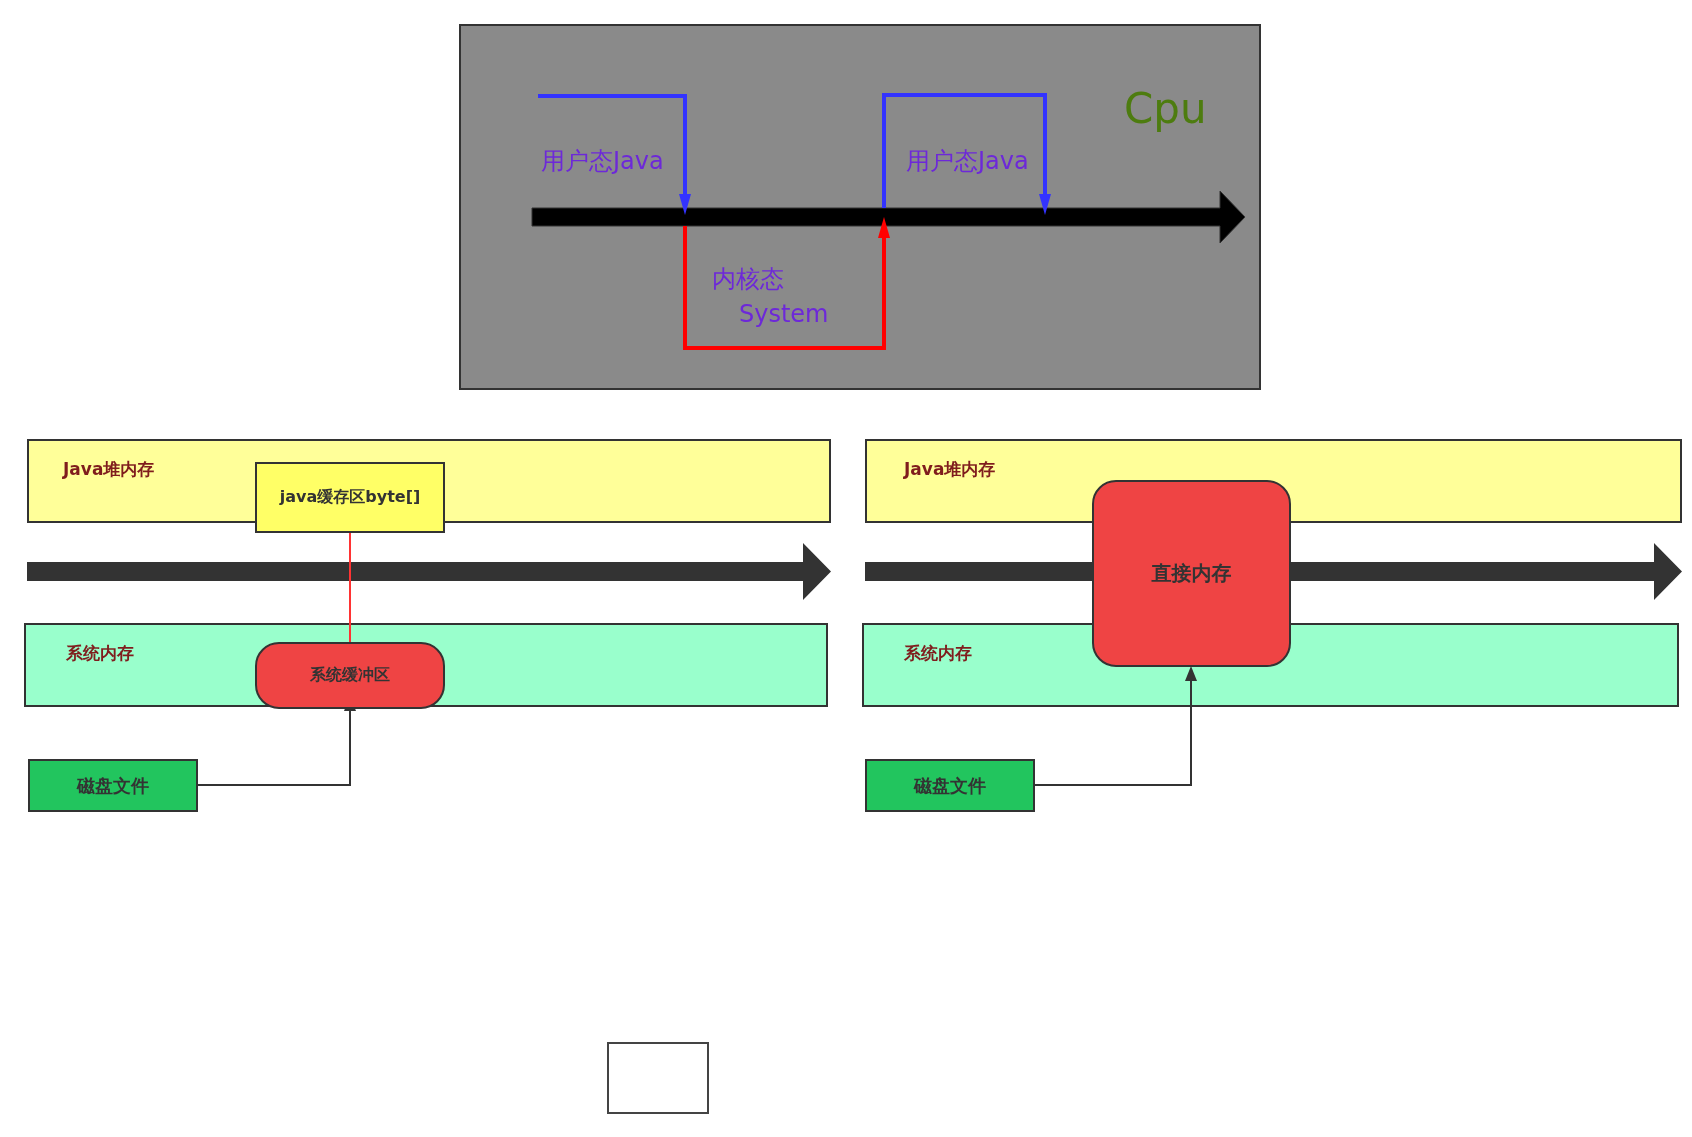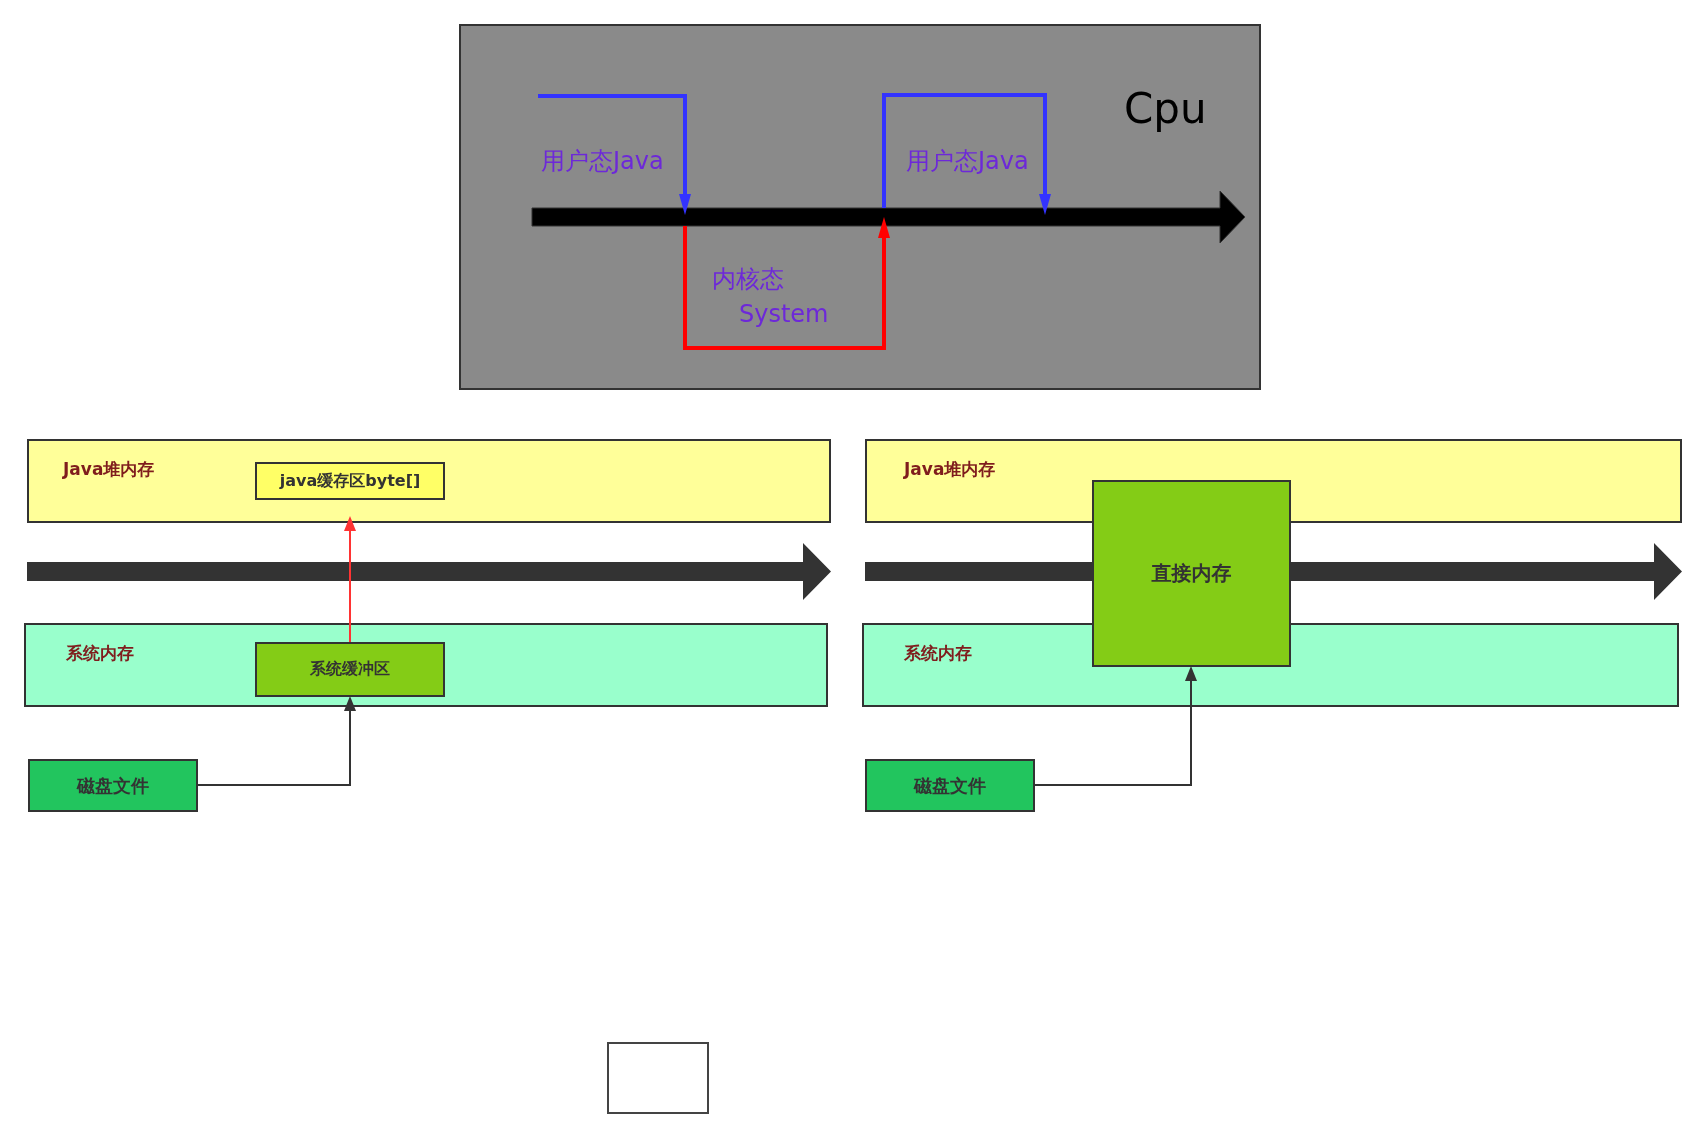--- a/index.html
+++ b/index.html
@@ -3,29 +3,29 @@
 <meta charset="utf-8">
 <style>
   html, body { margin: 0; padding: 0; background: #ffffff; }
   body { width: 1692px; height: 1137px; position: relative; overflow: hidden;
          font-family: "DejaVu Sans", "Liberation Sans", sans-serif; }
   .abs { position: absolute; box-sizing: border-box; }
   svg.layer { position: absolute; left: 0; top: 0; }
   .cpu-box { left: 459px; top: 24px; width: 802px; height: 366px;
              background: #8a8a8a; border: 2px solid #333333; }
   .cpu-text { color: #6d28d9; font-size: 24px; white-space: nowrap; }
-  .cpu-title { color: #000000; font-size: 42px; white-space: nowrap; }
+  .cpu-title { color: #4d7c0f; font-size: 42px; white-space: nowrap; }
   .band { border: 2px solid #333333; }
   .band-yellow { background: #ffff99; }
   .band-teal { background: #99ffcc; }
   .band-label { font-weight: bold; font-size: 17px; color: #7f1d1d; white-space: nowrap; }
   .node { border: 2px solid #333333; display: flex; align-items: center; justify-content: center;
           font-weight: bold; font-size: 16px; color: #333333; white-space: nowrap; }
   .node-yellow { background: #ffff66; }
-  .node-green { background: #84cc16; }
+  .node-green { background: #ef4444; border-radius: 24px; }
   .node-purple { background: #22c55e; font-size: 18px; }
   .node-direct { font-size: 20px; }
   .empty-box { background: #ffffff; border: 2px solid #444444; }
 </style>
 </head>
 <body>
 
 <div class="abs cpu-box"></div>
 
 <svg class="layer" width="1692" height="1137">
@@ -55,24 +55,24 @@
 <div class="abs band-label" style="left:66px; top:642px;">系统内存</div>
 
 <svg class="layer" width="1692" height="1137">
   <polygon points="27,562 803,562 803,543 831,571.5 803,600 803,581 27,581" fill="#333333"></polygon>
   <line x1="350" y1="642" x2="350" y2="530" stroke="#ff3333" stroke-width="2"></line>
   <polygon points="344,531 356,531 350,516" fill="#ff3333"></polygon>
   <polyline points="197,785 350,785 350,710" fill="none" stroke="#333333" stroke-width="2"></polyline>
   <polygon points="344,711 356,711 350,696" fill="#333333"></polygon>
 </svg>
 
-<div class="abs node node-yellow" style="left:255px; top:462px; width:190px; height:38px;">
+<div class="abs node node-yellow" style="left:255px; top:462px; width:190px; height:71px;">
   <span>java缓存区byte[]</span>
 </div>
-<div class="abs node node-green" style="left:255px; top:642px; width:190px; height:55px;">
+<div class="abs node node-green" style="left:255px; top:642px; width:190px; height:67px;">
   <span>系统缓冲区</span>
 </div>
 <div class="abs node node-purple" style="left:28px; top:759px; width:170px; height:53px;">
   <span>磁盘文件</span>
 </div>
 
 <div class="abs band band-yellow" style="left:865px; top:439px; width:817px; height:84px;"></div>
 <div class="abs band-label" style="left:904px; top:458px;">Java堆内存</div>
 
 <div class="abs band band-teal" style="left:862px; top:623px; width:817px; height:84px;"></div>

